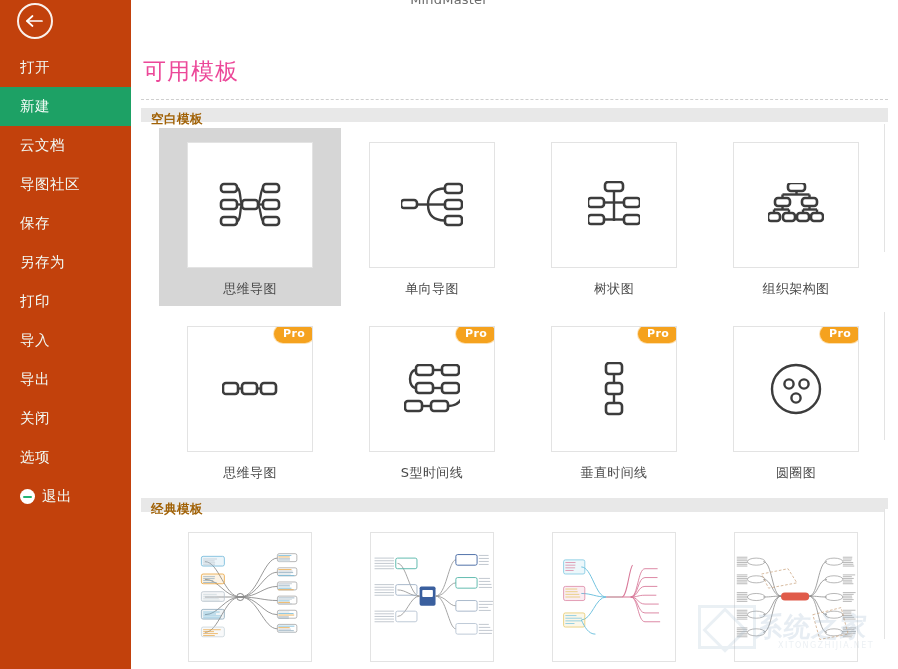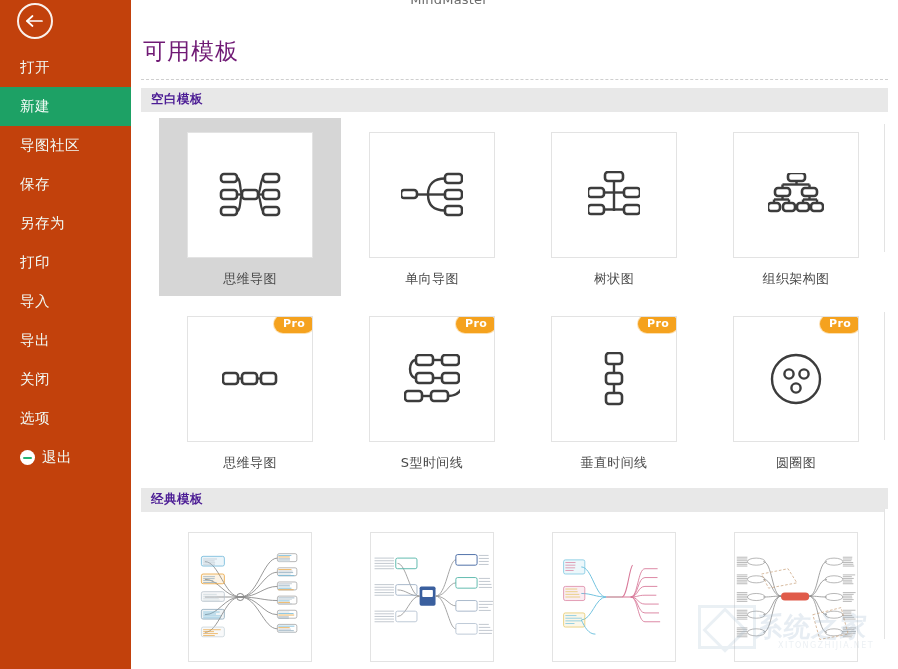--- a/index.html
+++ b/index.html
@@ -52,33 +52,33 @@
     content: ""; position: absolute; left: 3px; top: 6.5px;
     width: 9px; height: 2px; background: #22b473; border-radius: 1px;
   }
 
   
   .main {
     flex: 1 1 auto; position: relative; height: 669px;
     background: #fff; overflow: hidden;
   }
   .page-title {
-    font-size: 23px; color: #701a75; font-weight: 400;
-    padding: 36px 0 0 12px; letter-spacing: 1px;
+    font-size: 23px; color: #ec4899; font-weight: 400;
+    padding: 56px 0 0 12px; letter-spacing: 1px;
   }
   .title-rule {
     margin: 12px 10px 0 10px;
     border-top: 1px dashed #cfcfcf; height: 0;
   }
 
   .section-head {
     margin: 8px 10px 0 10px;
     background: #e8e8e8;
-    height: 24px; line-height: 22px;
-    font-size: 12.5px; font-weight: bold; color: #4c1d95;
+    height: 14px; line-height: 22px;
+    font-size: 12.5px; font-weight: bold; color: #a16207;
     padding-left: 10px; letter-spacing: .5px;
   }
 
   .grid {
     display: flex;
     padding-left: 28px;
     margin-top: 6px;
   }
   .card {
     width: 182px; flex: 0 0 182px;
@@ -162,20 +162,23 @@
           <path d="M7.5 2 L2 7 L7.5 12" stroke="#ffffff" stroke-width="1.7" fill="none" stroke-linecap="round" stroke-linejoin="round"></path>
         </svg>
       </span>
     </div>
     <div class="nav" id="nav-list">
         <div class="nav-item">
           <span>打开</span>
         </div>
         <div class="nav-item active">
           <span>新建</span>
+        </div>
+        <div class="nav-item">
+          <span>云文档</span>
         </div>
         <div class="nav-item">
           <span>导图社区</span>
         </div>
         <div class="nav-item">
           <span>保存</span>
         </div>
         <div class="nav-item">
           <span>另存为</span>
         </div>

